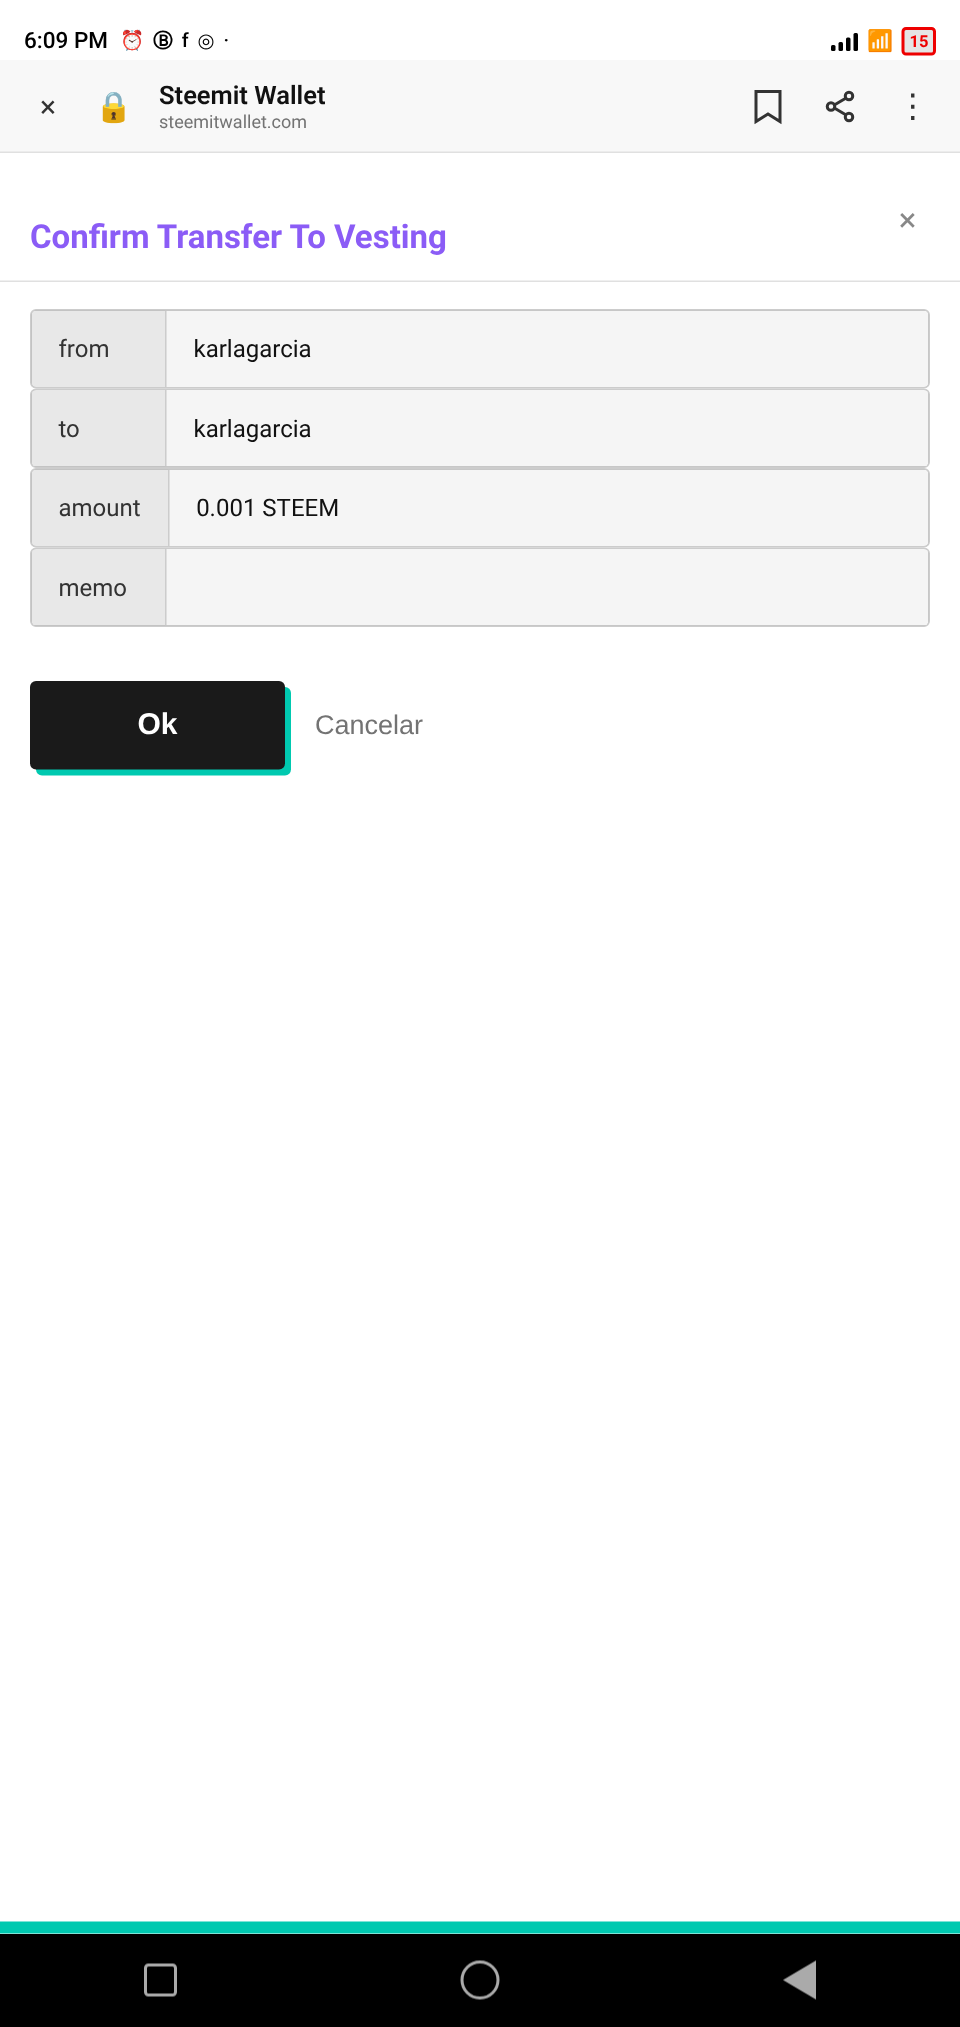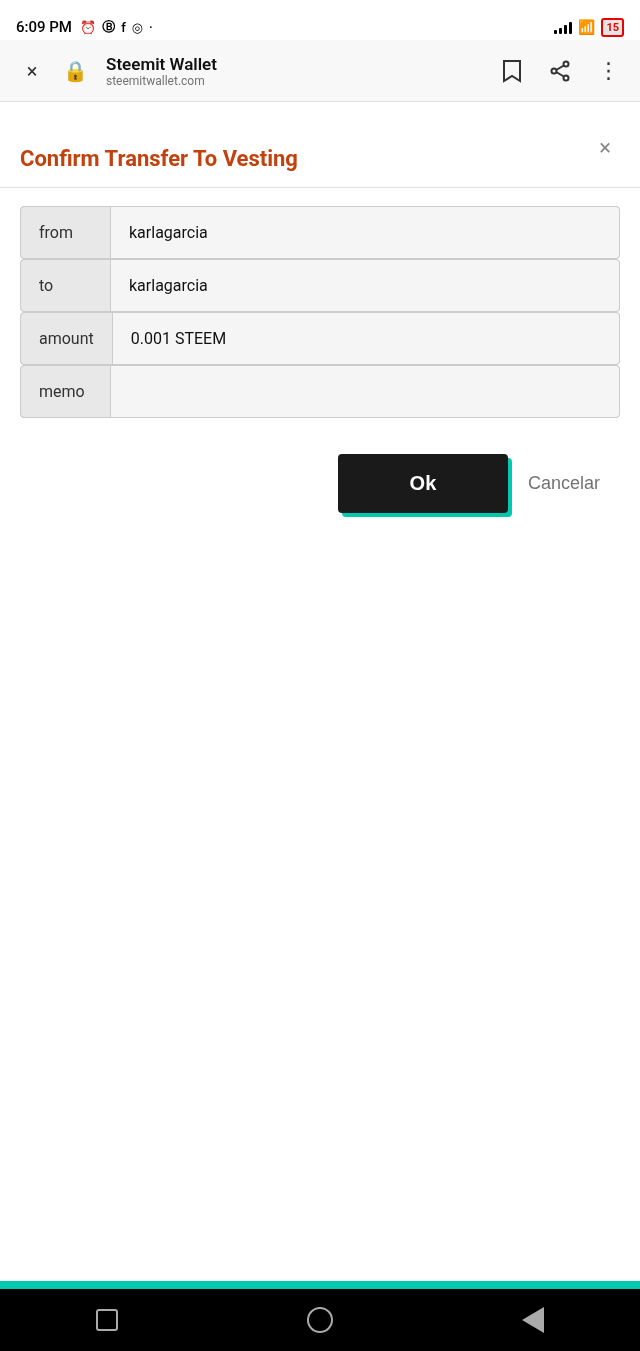--- a/index.html
+++ b/index.html
@@ -128,21 +128,21 @@
     .dialog-header {
       display: flex;
       align-items: center;
       justify-content: space-between;
       padding: 22px 20px 16px 20px;
       border-bottom: 1px solid #e0e0e0;
     }
     .dialog-title {
       font-size: 22px;
       font-weight: 700;
-      color: #c2410c;
+      color: #8b5cf6;
       margin-top: 22px;
     }
     .dialog-close {
       font-size: 22px;
       color: #888;
       cursor: pointer;
       width: 30px;
       height: 30px;
       display: flex;
       align-items: center;
@@ -185,22 +185,21 @@
     .field-value.empty {
       background: #f5f5f5;
     }
 
     
     .button-area {
       display: flex;
       align-items: center;
       padding: 18px 20px 20px 20px;
       gap: 0;
-      justify-content: flex-end;
-      margin-left: 20px;
+      justify-content: flex-start;
     }
     .btn-ok {
       background: #1a1a1a;
       color: #fff;
       font-size: 20px;
       font-weight: 700;
       padding: 18px 50px;
       border: none;
       border-radius: 4px;
       cursor: pointer;

